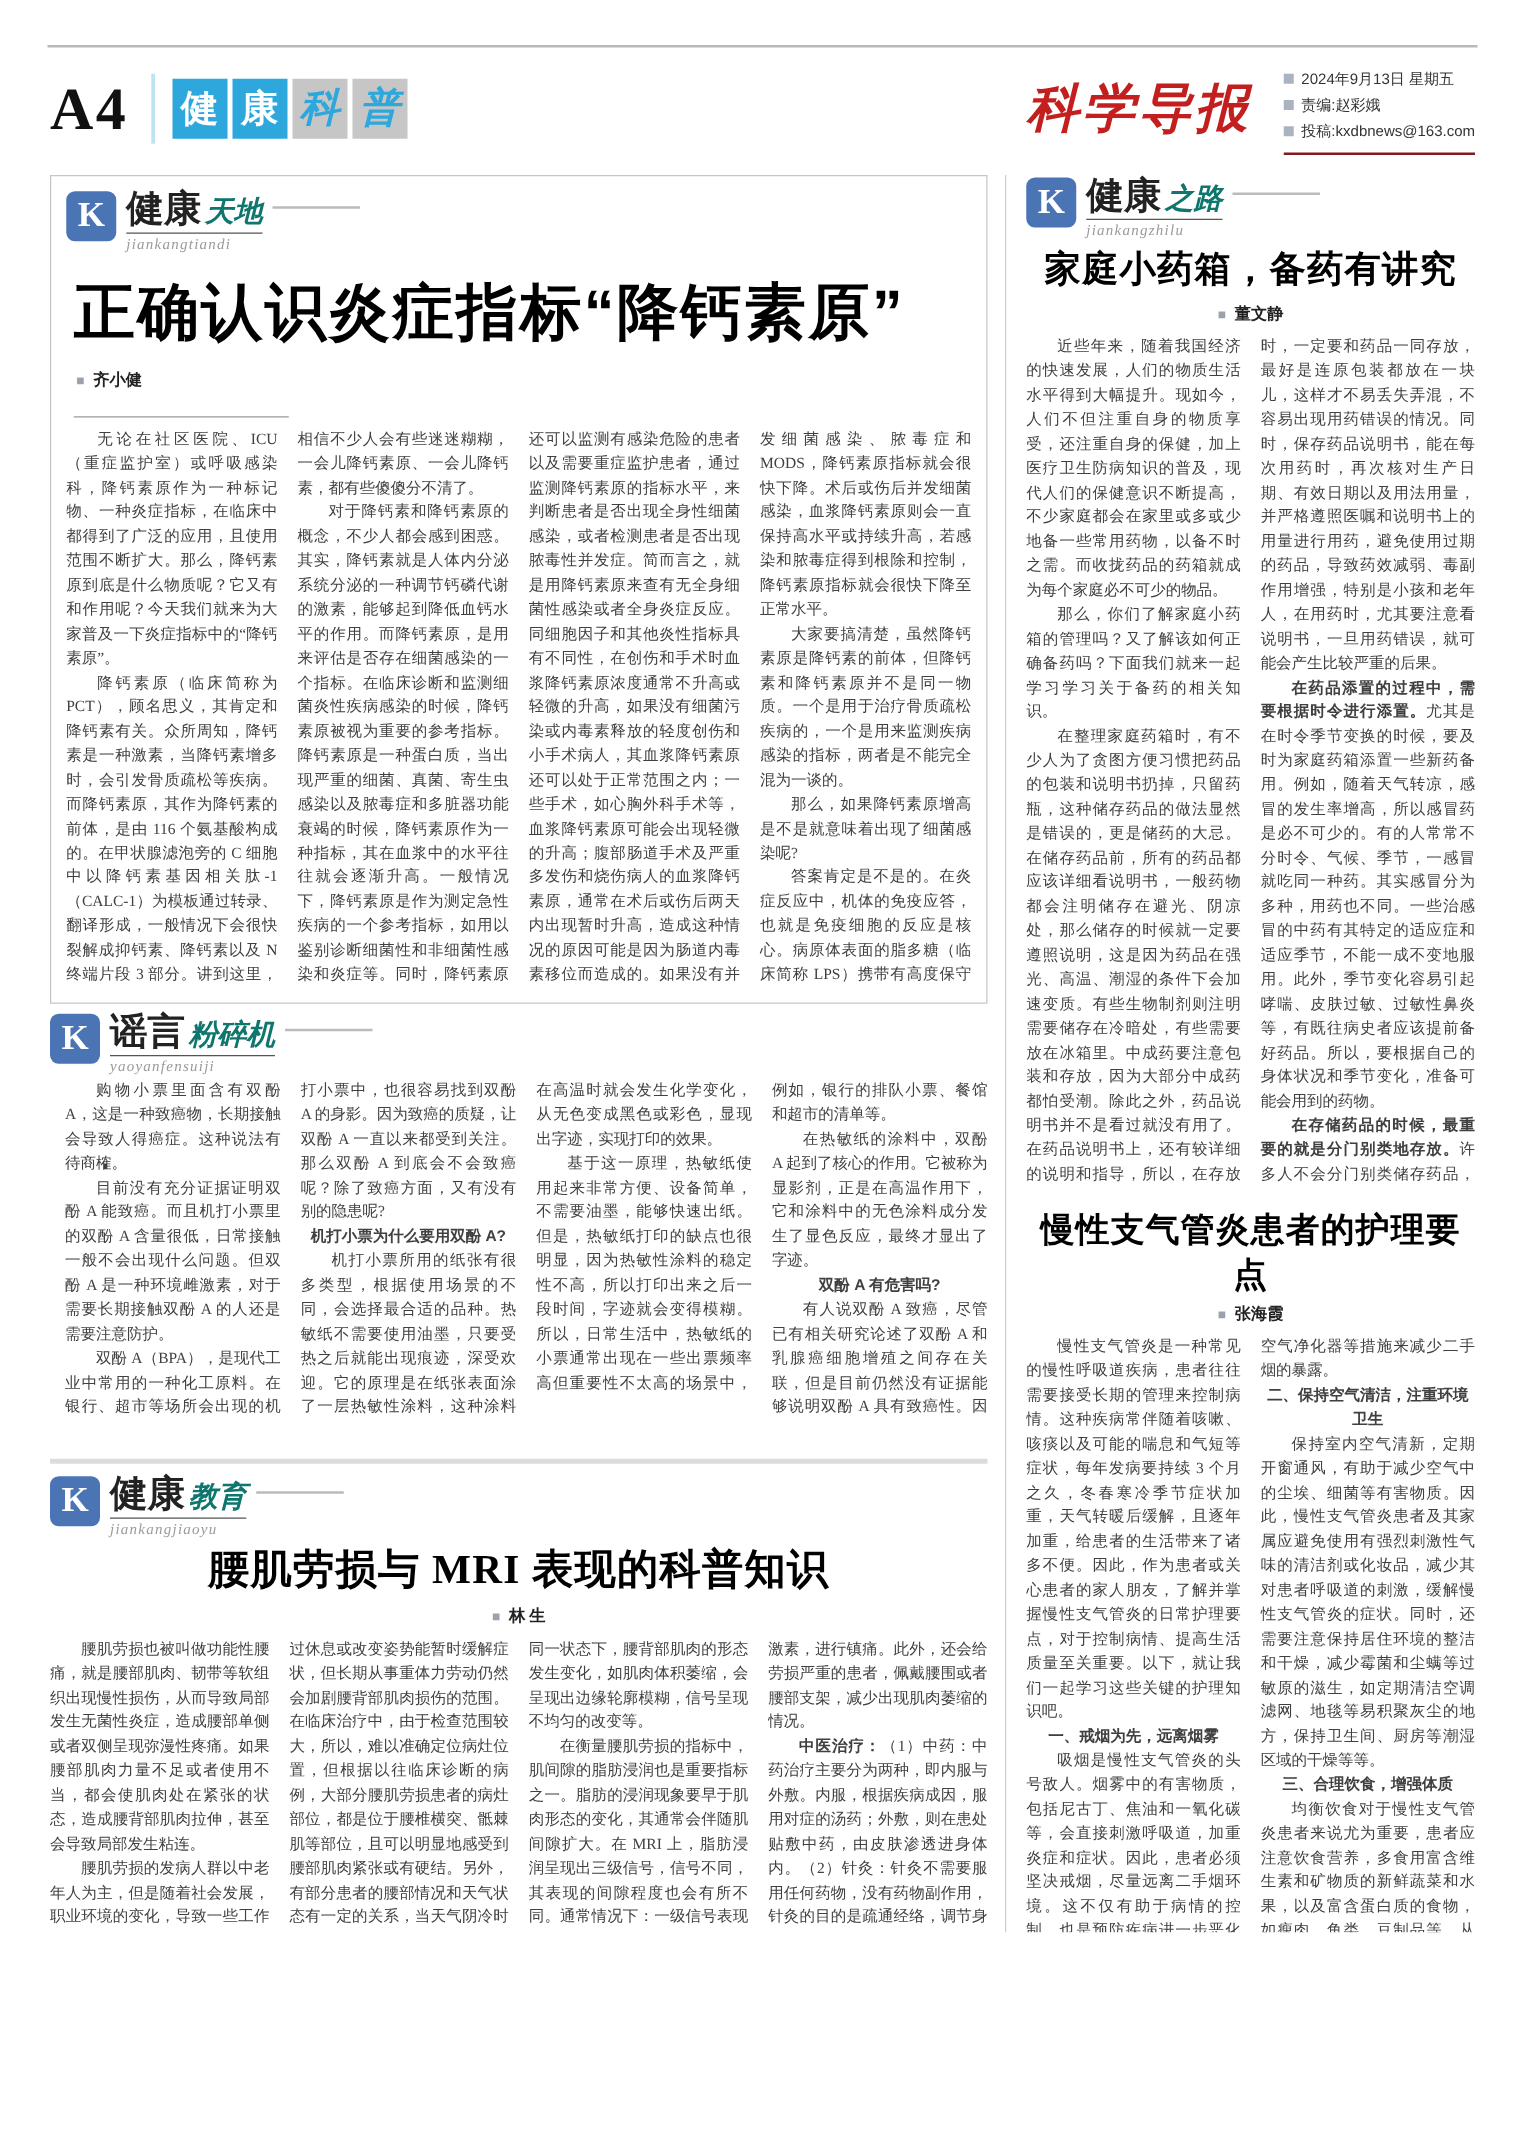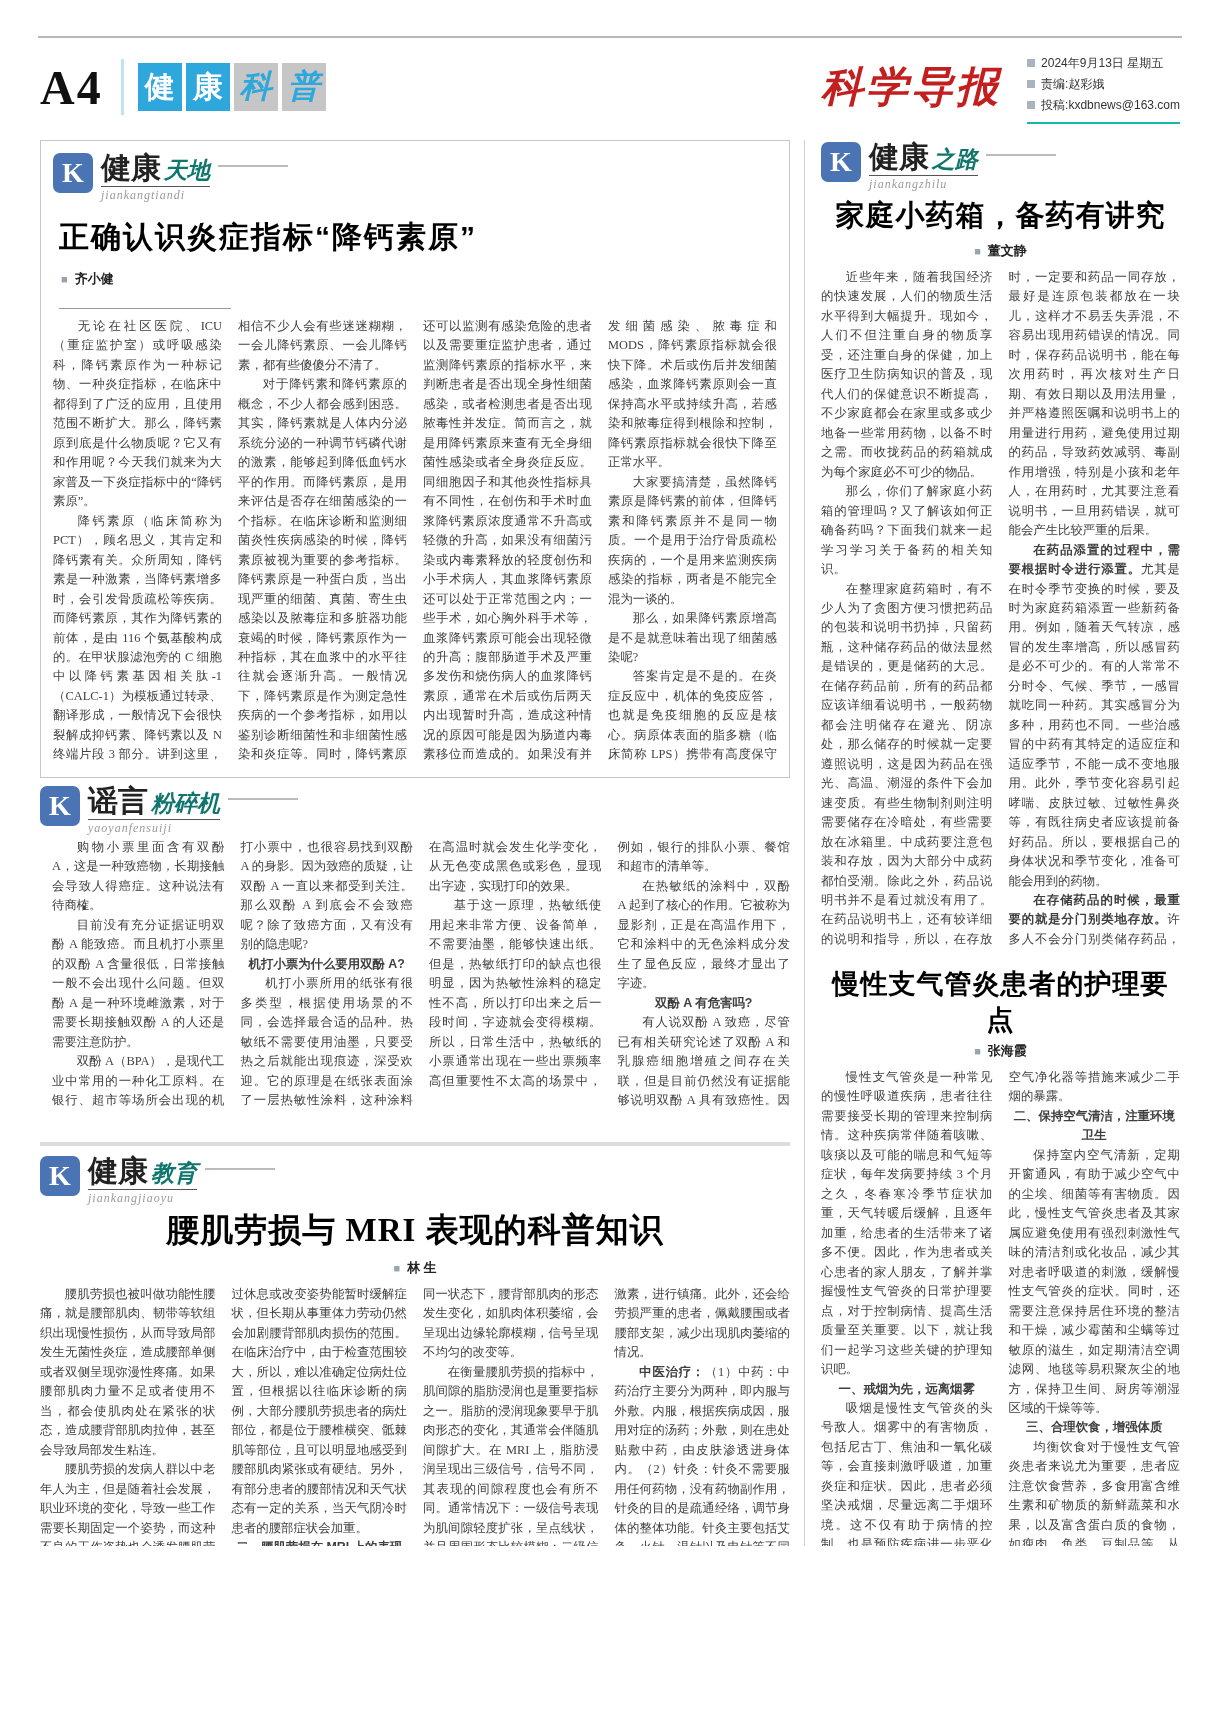--- a/index.html
+++ b/index.html
@@ -12,41 +12,41 @@
   .hdr-vbar{width:3px;height:56px;background:#bfe3f4;margin:0 14px 0 18px;}
   .logo{display:flex;gap:4px;align-items:center;}
   .tile{width:44px;height:48px;display:flex;align-items:center;justify-content:center;
         font-family:"Liberation Sans",sans-serif;font-weight:bold;font-size:30px;}
   .tile.blue{background:#2ea7dd;color:#fff;}
   .tile.gray{background:#c6c6c6;color:#2ea7dd;font-style:italic;font-size:32px;}
   .hdr-spacer{flex:1;}
   .masthead{color:#c41f1f;font-size:42px;font-weight:bold;font-style:italic;
             letter-spacing:3px;margin-right:26px;font-family:"Liberation Serif",serif;}
   .hdr-info{font-family:"Liberation Sans",sans-serif;font-size:12px;color:#333;
-            border-bottom:2px solid #14b8a6;padding:2px 0 6px 0;line-height:1.75;}
+            border-bottom:2px solid #7f1d1d;padding:2px 0 6px 0;line-height:1.75;}
   .hdr-info .row{display:flex;align-items:center;gap:6px;}
   .sq{display:inline-block;width:8px;height:8px;background:#a9b4c0;}
   
   .content{display:flex;padding:8px 40px 0 40px;gap:14px;}
   .colL{width:750px;}
   .colR{flex:1;border-left:1px solid #cfcfcf;padding-left:16px;}
   
   .badge{display:flex;align-items:flex-start;gap:8px;margin:2px 0 4px 0;}
   .badge .k{width:40px;height:40px;background:#4a74b4;color:#fff;border-radius:7px;
             display:flex;align-items:center;justify-content:center;font-size:28px;
             font-weight:bold;font-family:"Liberation Serif",serif;}
   .badge .words{line-height:1;}
   .badge .w1{font-size:30px;font-weight:bold;color:#222;font-family:Liberation Serif, serif;}
   .badge .w2{font-size:23px;font-weight:bold;font-style:italic;color:#0f766e;margin-left:3px;}
   .badge .py{font-size:12px;font-style:italic;color:#9a9a9a;border-top:1px solid #555;
              margin-top:3px;padding-top:2px;letter-spacing:1px;font-family:"Liberation Serif",serif;}
   .badge .bline{flex:0 0 70px;border-top:2px solid #bbb;margin-top:12px;}
   
   .headline{font-family:"Liberation Sans","DejaVu Sans",sans-serif;font-weight:900;color:#000;}
-  .h-a1{font-size:30px;letter-spacing:2px;margin:16px 4px 12px 6px;}
+  .h-a1{font-size:49px;letter-spacing:2px;margin:16px 4px 12px 6px;}
   .h-a3{font-size:39px;letter-spacing:2px;text-align:center;margin:4px 0 14px 0;
         font-family:"Liberation Serif",serif;font-weight:900;}
   .h-a4{font-size:33px;letter-spacing:1px;text-align:center;margin:2px 0 6px 0;
         font-family:"Liberation Serif",serif;font-weight:900;}
   .h-a2{font-size:29px;letter-spacing:1px;text-align:center;margin:6px 0 6px 0;}
   .h-a5{font-size:27px;letter-spacing:1px;text-align:center;margin:10px 0 4px 0;}
   .byline{font-size:13px;font-weight:bold;color:#222;margin:2px 0 8px 0;}
   .byline::before{content:"■";color:#9aa3ad;margin-right:7px;font-size:11px;}
   .byline.under{border-bottom:1px solid #999;width:170px;padding:0 0 20px 2px;margin-left:6px;}
   .byline.center{text-align:center;}

